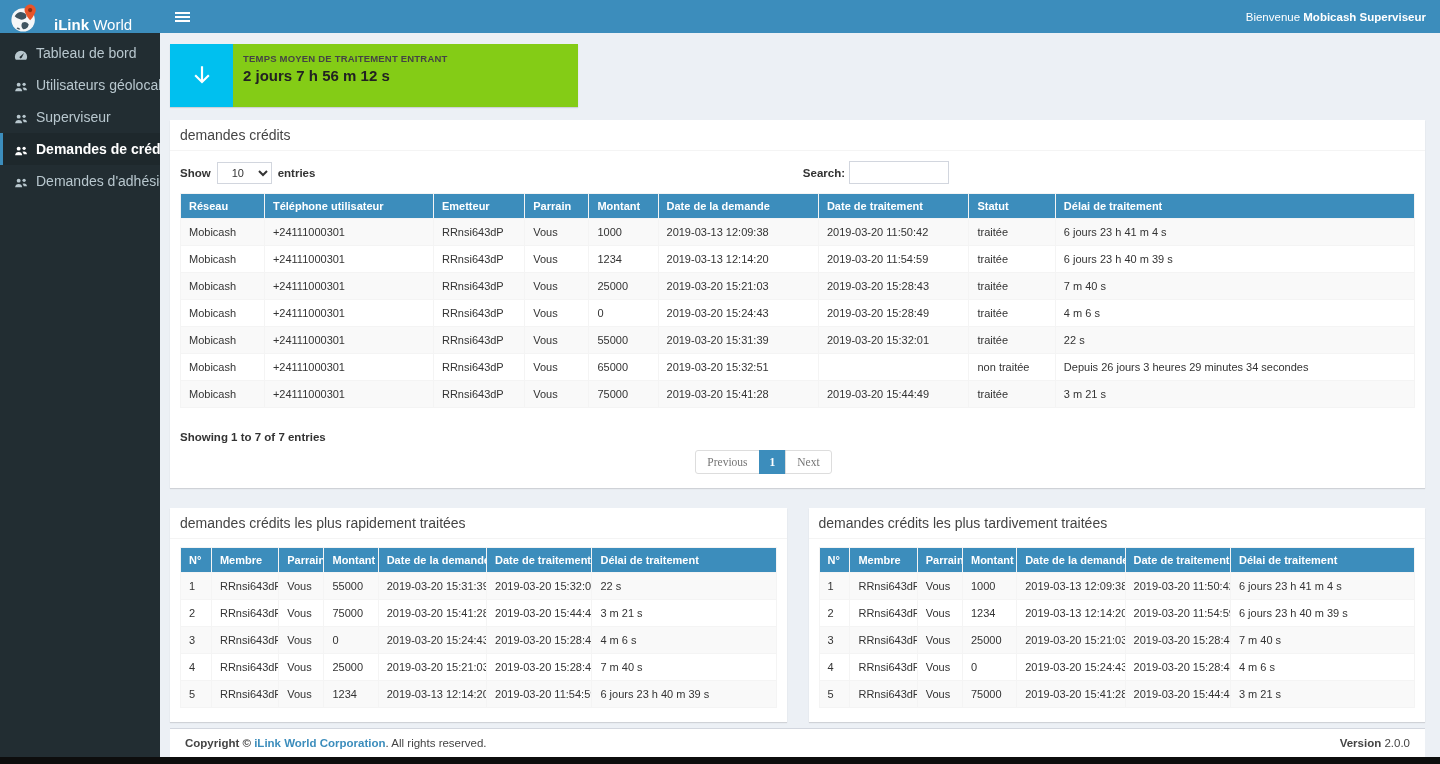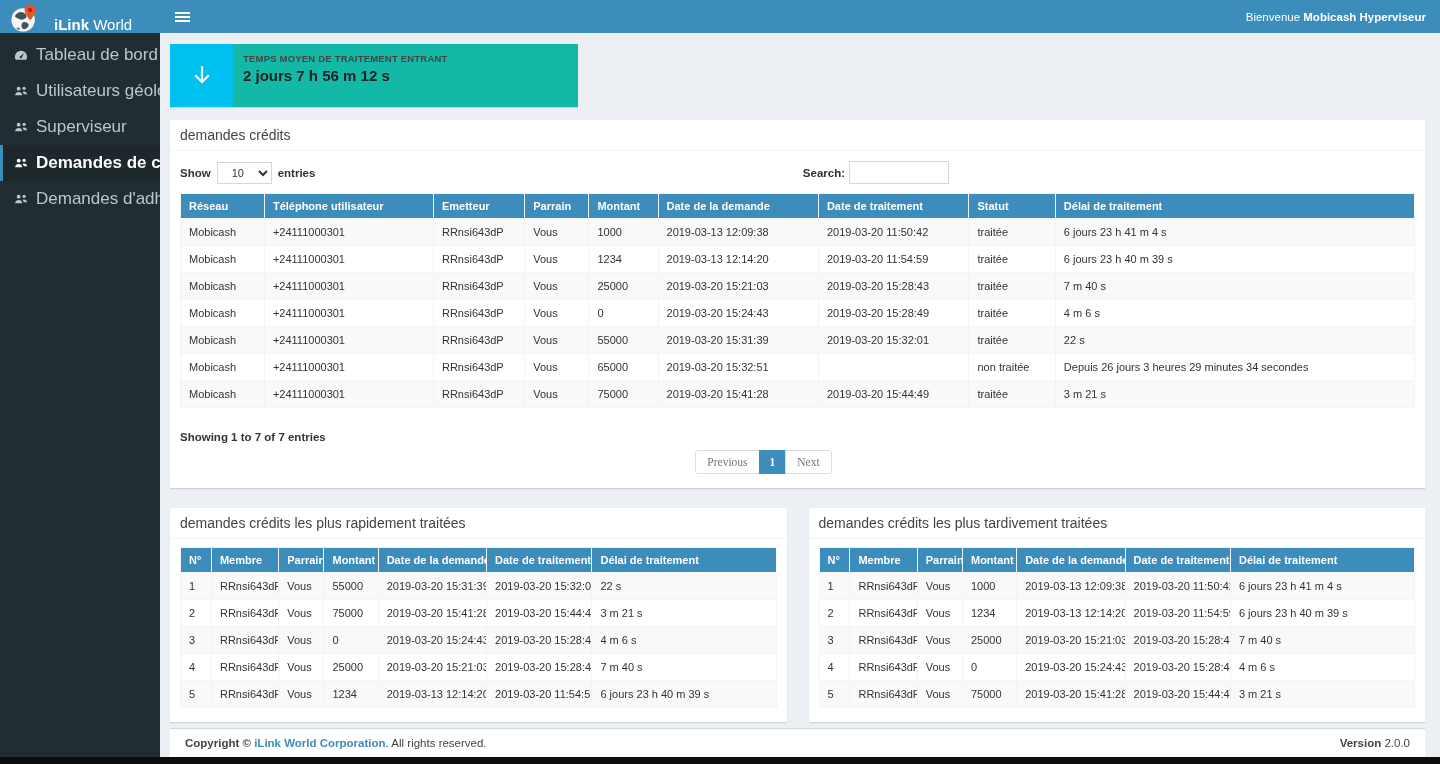--- a/index.html
+++ b/index.html
@@ -17,39 +17,39 @@
   .app{flex:1;display:flex;min-height:0;}
   .bottom-strip{height:7px;background:#0d0d0d;flex:none;}
 
   
   .sidebar{width:160px;flex:none;background:var(--sidebar);display:flex;flex-direction:column;}
   .logo{height:33px;flex:none;background:var(--navbar);display:flex;align-items:flex-end;padding:0 8px 0 10px;}
   .logo .brand{color:#fff;font-size:15px;margin-left:14px;white-space:nowrap;}
   .logo .brand b{font-weight:bold;}
   .menu{list-style:none;margin:4px 0 0 0;padding:0;}
   .menu li{
-    display:flex;align-items:center;gap:8px;
+    display:flex;align-items:flex-end;gap:8px;
     padding:8px 8px 8px 10px;border-left:3px solid transparent;
-    color:var(--menu_text);font-size:17px;cursor:pointer;white-space:nowrap;
+    color:var(--menu_text);font-size:14px;cursor:pointer;white-space:nowrap;
   }
   .menu li .mi{width:15px;flex:none;display:inline-flex;justify-content:center;}
   .menu li.active{background:var(--sidebar_active);border-left-color:var(--navbar);color:#fff;font-weight:bold;}
 
   
   .main{flex:1;display:flex;flex-direction:column;min-width:0;background:var(--content_bg);}
   .navbar{height:33px;flex:none;background:var(--navbar);display:flex;align-items:center;justify-content:space-between;}
   .hamburger{width:44px;height:33px;border:none;background:transparent;cursor:pointer;display:flex;flex-direction:column;justify-content:center;align-items:center;gap:2px;}
   .hamburger span{display:block;width:15px;height:2px;background:#fff;}
   .welcome{color:#fff;font-size:11.5px;padding-right:14px;}
   .welcome b{font-weight:bold;}
 
   .content{flex:1;padding:11px 15px 0 10px;display:flex;flex-direction:column;}
 
   
-  .stat-card{width:408px;height:63px;background:#14b8a6;display:flex;box-shadow:0 1px 1px rgba(0,0,0,.12);margin-bottom:13px;}
+  .stat-card{width:408px;height:63px;background:#84cc16;display:flex;box-shadow:0 1px 1px rgba(0,0,0,.12);margin-bottom:13px;}
   .stat-icon{width:63px;flex:none;background:var(--aqua);display:flex;align-items:center;justify-content:center;}
   .stat-body{padding:9px 10px;min-width:0;}
   .stat-label{font-size:9.5px;font-weight:600;color:#444;letter-spacing:.2px;}
   .stat-value{font-size:15px;font-weight:bold;color:#222;margin-top:3px;}
 
   
   .panel{background:#fff;box-shadow:0 1px 1px rgba(0,0,0,.12);}
   .panel-title{padding:7px 10px;font-size:14px;color:#444;border-bottom:1px solid var(--cell_border);}
   .panel-body{padding:8px 10px 14px;}
 
@@ -185,21 +185,21 @@
 
   <div class="main">
 
     <header class="navbar">
       <button class="hamburger">
           <span></span>
           <span></span>
           <span></span>
         </button>
       <span class="welcome">
-        <span>Bienvenue</span> <b>Mobicash Hyperviseur</b>
+        <span>Bienvenue</span> <b>Mobicash Superviseur</b>
       </span>
     </header>
 
     <div class="content">
 
       <div class="stat-card">
         <div class="stat-icon">
           <svg width="26" height="26" viewBox="0 0 24 24">
               <path d="M11 3 h2 v12.2 l4.6-4.6 L19 12 l-7 7 -7-7 1.4-1.4 L11 15.2z" fill="#fff"></path>
             </svg>

